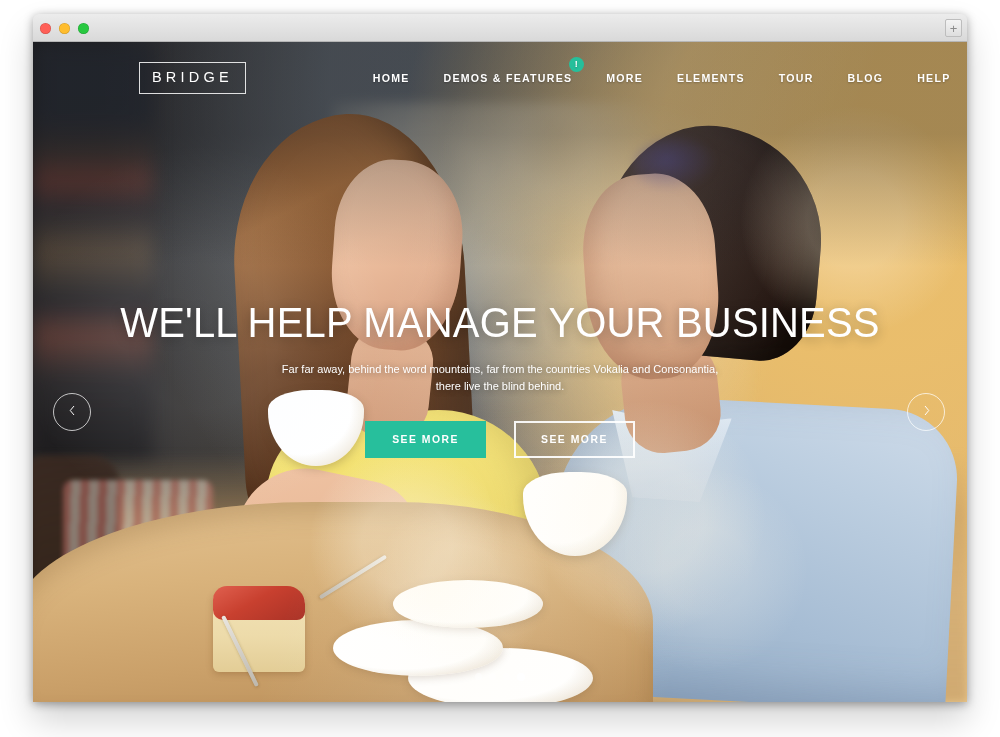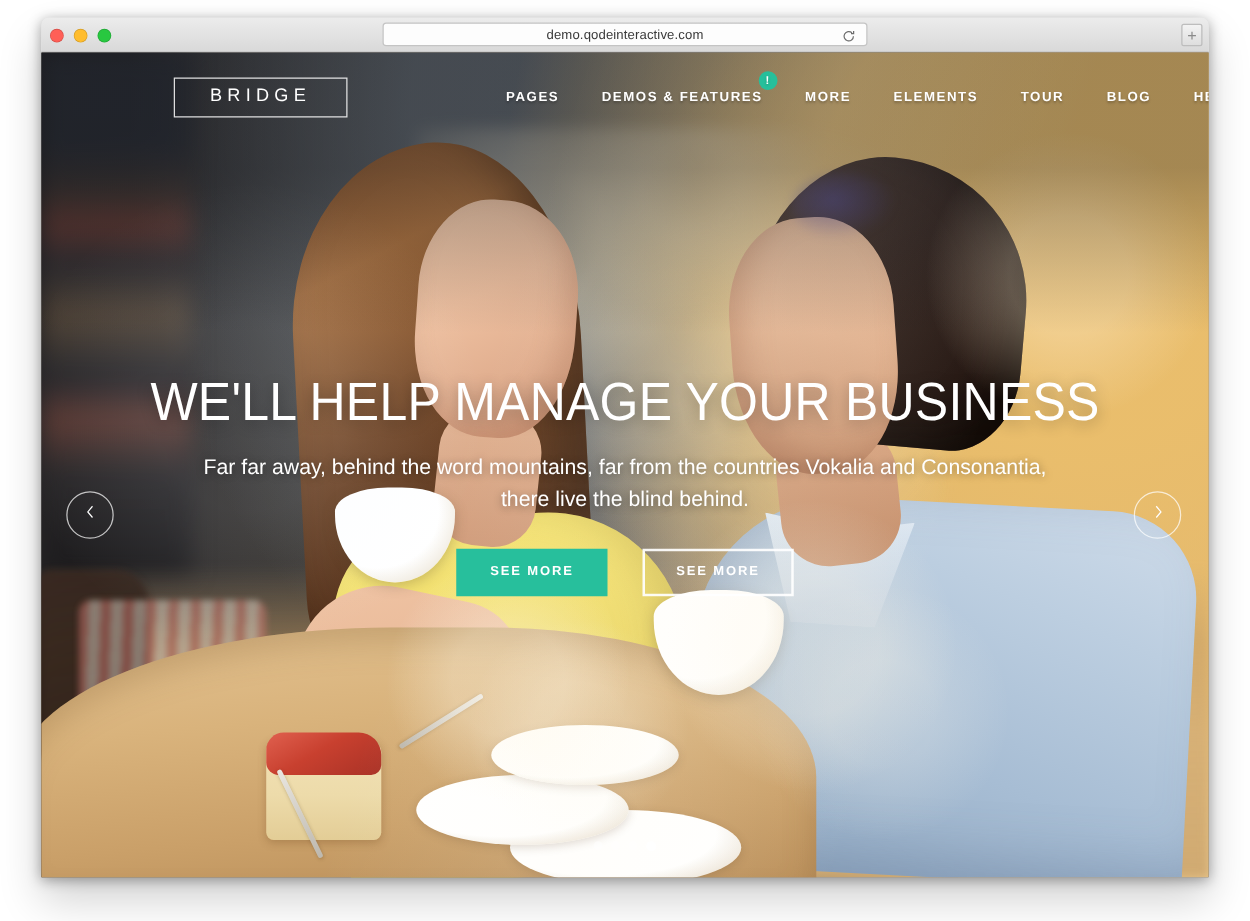--- a/index.html
+++ b/index.html
@@ -253,21 +253,21 @@
 
   
   #site-header{
     position:absolute; left:0; top:0; right:0; height:72px;
     display:flex; align-items:center;
     padding:0 60px 0 106px;
     z-index:6;
   }
   #logo{
     border:1px solid rgba(255,255,255,.85);
-    padding:7px 28px 8px;
+    padding:7px 12px 8px;
     color:#fff;
     font-size:14.5px; letter-spacing:4.2px; font-weight:400;
     line-height:1;
   }
   #main-nav{
     display:flex; align-items:center; gap:0;
     margin-left:110px;
   }
   .nav-item{
     position:relative;
@@ -298,21 +298,21 @@
     font-weight:300;
     letter-spacing:.2px;
     line-height:1.04;
     text-shadow:0 2px 12px rgba(0,0,0,.30);
     white-space:nowrap;
     transform:scaleX(.93);
   }
   #hero-subtitle{
     margin-top:16px;
     color:#fff;
-    font-size:17px;
+    font-size:11px;
     font-weight:400;
     line-height:1.55;
     text-shadow:0 1px 7px rgba(0,0,0,.40);
   }
   #hero-buttons{
     margin-top:26px;
     display:flex; justify-content:center; gap:28px;
   }
   .hero-btn{
     font-size:10.4px; font-weight:700; letter-spacing:1.5px;
@@ -362,29 +362,20 @@
 
 <div id="browser-window">
 
   <div id="browser-chrome">
     <div class="traffic">
       <span class="tl red"></span>
       <span class="tl yellow"></span>
       <span class="tl green"></span>
     </div>
 
-    <div id="url-bar">
-      <span id="url-text">demo.qodeinteractive.com</span>
-      <span id="reload-icon">
-        <svg viewBox="0 0 16 16" width="12" height="12" fill="none" stroke="currentColor" stroke-width="1.3">
-          <path d="M13 8a5 5 0 1 1-1.6-3.7"></path>
-            <path d="M13.2 2.4v2.8h-2.8"></path>
-        </svg>
-      </span>
-    </div>
 
     <div id="new-tab-button">
       <span>+</span>
     </div>
   </div>
 
   <div id="page-viewport">
 
     <div id="hero-photo">
       <div class="bg-base"></div>
@@ -420,21 +411,21 @@
 
       <div class="glass-reflect"></div>
       <div class="photo-tint"></div>
     </div>
 
     <header id="site-header">
       <div id="logo">BRIDGE</div>
 
       <nav id="main-nav">
         <a class="nav-item" href="#">
-          <span>PAGES</span>
+          <span>HOME</span>
         </a>
         <a class="nav-item" href="#">
           <span>DEMOS &amp; FEATURES</span>
           <span class="nav-badge">!</span>
         </a>
         <a class="nav-item" href="#">
           <span>MORE</span>
         </a>
         <a class="nav-item" href="#">
           <span>ELEMENTS</span>

